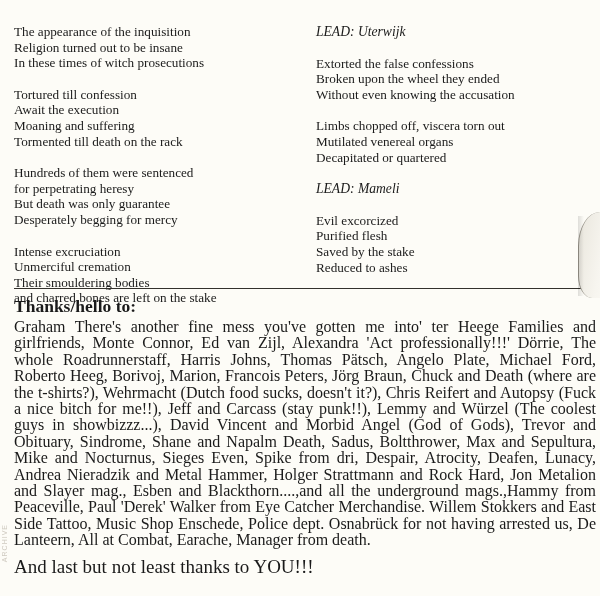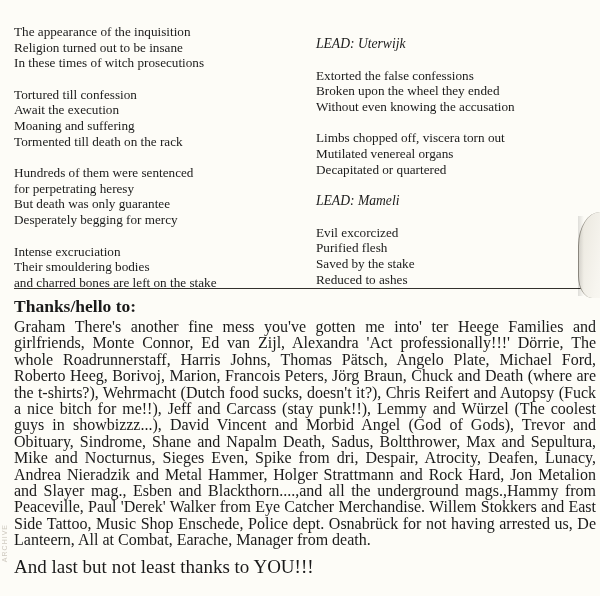--- a/index.html
+++ b/index.html
@@ -40,21 +40,21 @@
   }
   .stanza .line {
     font-size: 13.2px;
     line-height: 15.6px;
     white-space: nowrap;
   }
   .lead {
     font-style: italic;
     font-size: 13.6px;
     line-height: 15.6px;
-    margin: 12px 0 16px 0;
+    margin: 0 0 16px 0;
   }
   
   .divider {
     position: absolute;
     left: 14px;
     right: 10px;
     top: 288px;
     height: 1px;
     background: #33312c;
   }
@@ -148,20 +148,21 @@
 
       <div class="stanza">
         <div class="line">Hundreds of them were sentenced</div>
         <div class="line">for perpetrating heresy</div>
         <div class="line">But death was only guarantee</div>
         <div class="line">Desperately begging for mercy</div>
       </div>
 
       <div class="stanza">
         <div class="line">Intense excruciation</div>
+        <div class="line">Unmerciful cremation</div>
         <div class="line">Their smouldering bodies</div>
         <div class="line">and charred bones are left on the stake</div>
       </div>
 
     </div>
 
     <div class="col col-right">
 
       <div class="lead">LEAD: Uterwijk</div>
 

